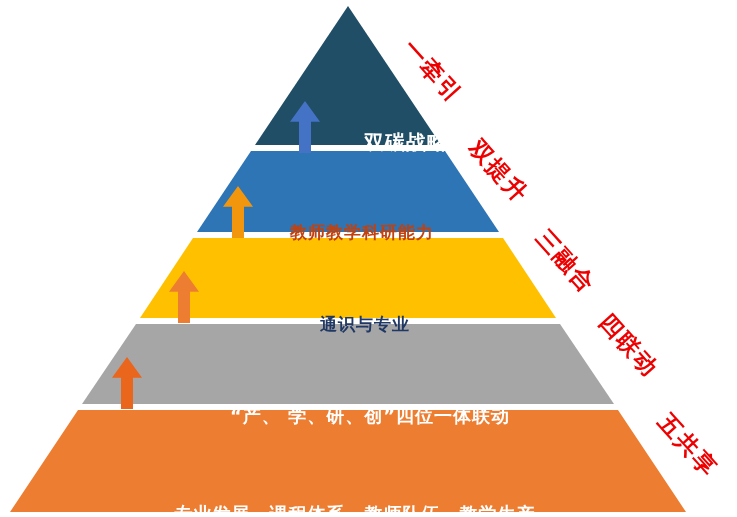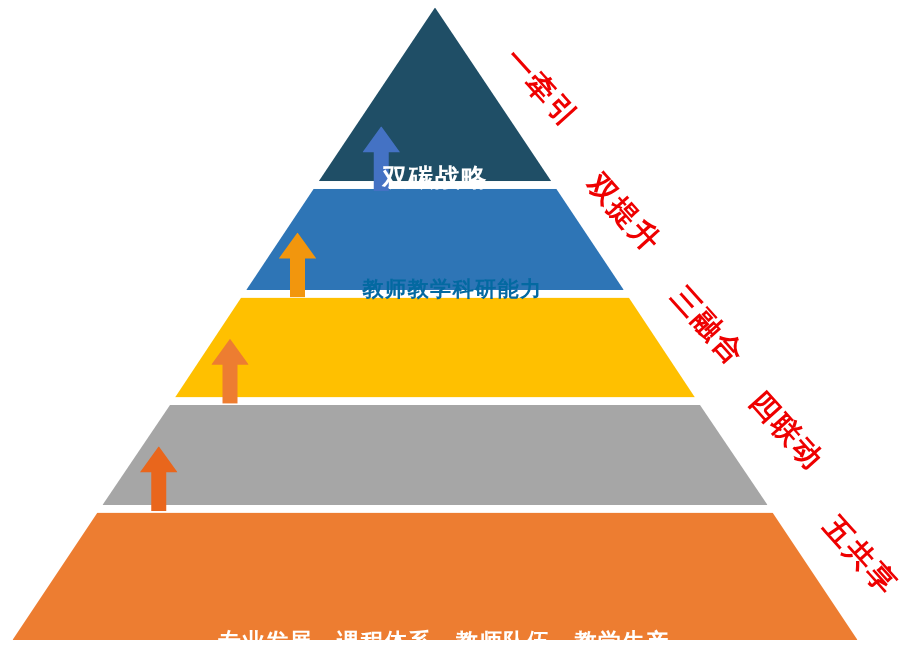--- a/index.html
+++ b/index.html
@@ -16,21 +16,21 @@
   .layer3{top:238px;height:80px;clip-path:polygon(193px 0px,503px 0px,556px 80px,140px 80px);}
   .layer4{top:324px;height:80px;clip-path:polygon(136px 0px,560px 0px,614px 80px,82px 80px);}
   .layer5{top:410px;height:102px;clip-path:polygon(78px 0px,618px 0px,686px 102px,10px 102px);}
   .ltxt{
     position:absolute;
     text-align:center;
     font-weight:bold;
     letter-spacing:1px;
     white-space:pre;
   }
-  .t1{left:248px;top:82px;width:200px;font-size:20px;line-height:24px;}
+  .t1{left:248px;top:82px;width:200px;font-size:20px;line-height:24px;text-align:right;}
   .t2{left:212px;top:165px;width:300px;font-size:17px;line-height:27px;}
   .t3{left:215px;top:252px;width:300px;font-size:17px;line-height:29px;}
   .t4{left:170px;top:356px;width:400px;font-size:18px;line-height:24px;}
   .t5{left:105px;top:434px;width:500px;font-size:18px;line-height:32px;}
   .arrow{
     position:absolute;
     width:30px;height:52px;
     clip-path:polygon(50% 0%,100% 40%,70% 40%,70% 100%,30% 100%,30% 40%,0% 40%);
   }
   .arrow1{left:290px;top:101px;}
@@ -68,27 +68,31 @@
 
   <div class="arrow arrow1" style="background-color: rgb(68, 114, 196);"></div>
   <div class="arrow arrow2" style="background-color: rgb(242, 150, 13);"></div>
   <div class="arrow arrow3" style="background-color: rgb(237, 125, 49);"></div>
   <div class="arrow arrow4" style="background-color: rgb(233, 102, 28);"></div>
 
   <div class="ltxt t1" style="color: rgb(255, 255, 255);">
     <div>双碳战略</div>
   </div>
 
-  <div class="ltxt t2" style="color: #0369a1;">
+  <div class="ltxt t2" style="color: #c2410c;">
     <div>教师教学科研能力</div>
   </div>
 
   <div class="ltxt t3" style="color: rgb(31, 56, 100);">
+    <div>通识与专业</div>
   </div>
 
+  <div class="ltxt t4" style="color: rgb(255, 255, 255);">
+    <div>“产、 学、研、创”四位一体联动</div>
+  </div>
 
   <div class="ltxt t5" style="color: rgb(255, 255, 255);">
     <div>专业发展、课程体系、教师队伍、教学生产</div>
     
   </div>
 
   <div class="side-label s1" style="color: rgb(238, 0, 0);">一牵引</div>
   <div class="side-label s2" style="color: rgb(238, 0, 0);">双提升</div>
   <div class="side-label s3" style="color: rgb(238, 0, 0);">三融合</div>
   <div class="side-label s4" style="color: rgb(238, 0, 0);">四联动</div>

